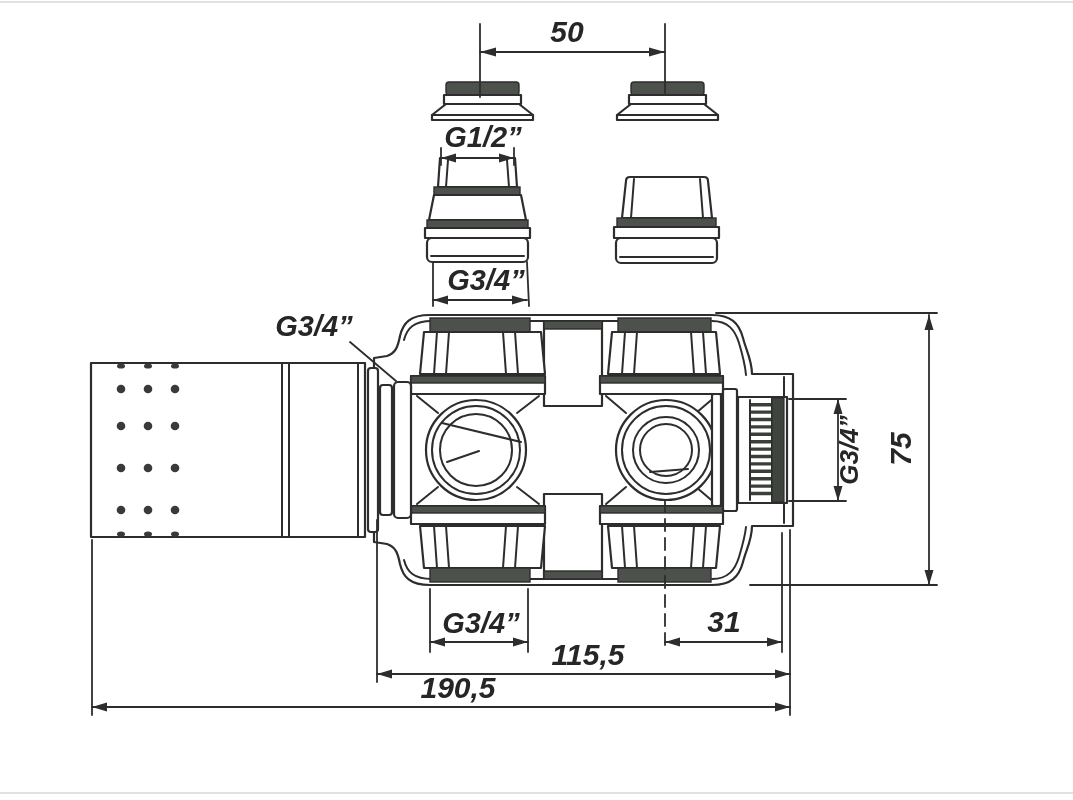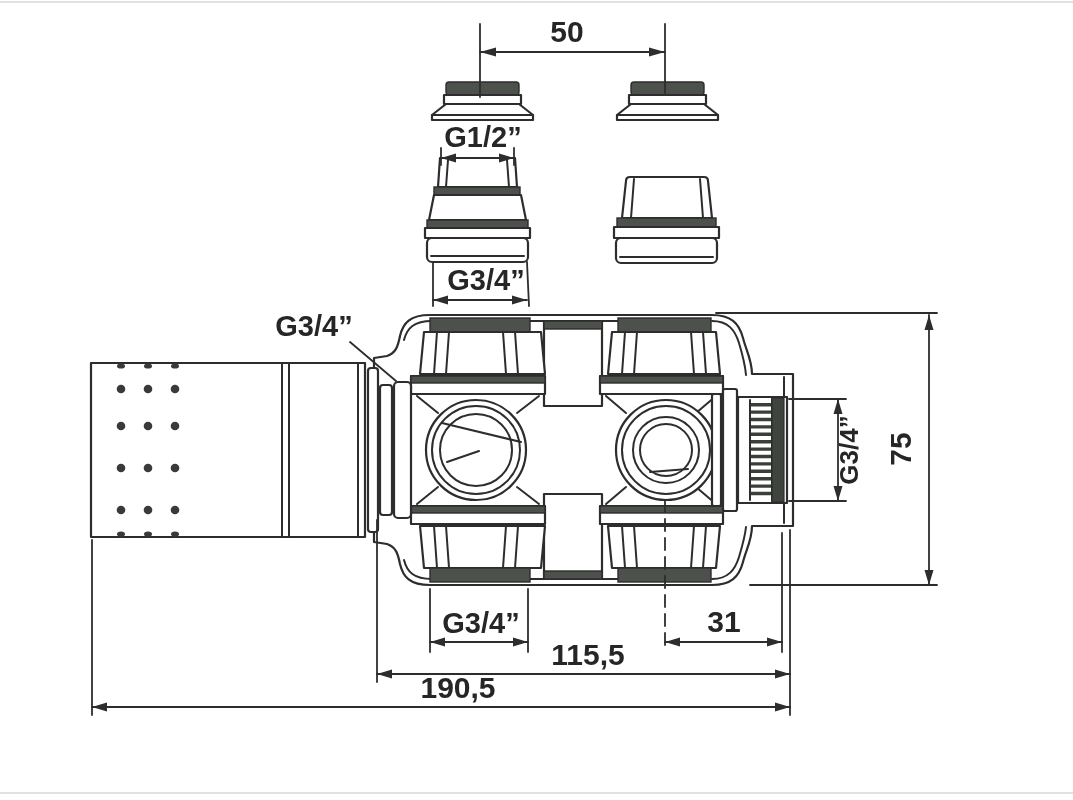--- a/index.html
+++ b/index.html
@@ -1,17 +1,17 @@
 <!DOCTYPE html>
 <html><head>
 <meta charset="utf-8">
 <style>
   html,body{margin:0;padding:0;background:#ffffff;}
   .stage{position:relative;width:1073px;height:800px;background:#ffffff;overflow:hidden;
-         font-family:"Liberation Sans", sans-serif;}
+         font-family:"Liberation Sans", sans-serif;font-style:italic;}
   svg{display:block;}
   text{font-family:"Liberation Sans", sans-serif;font-weight:600;fill:#262626;}
   .t30{font-size:30px;}
   .t29{font-size:29px;}
   .t26{font-size:26px;}
   .ink{stroke:#2d2d2d;fill:none;stroke-width:2.2;stroke-linecap:round;stroke-linejoin:round;}
   .ink2{stroke:#2d2d2d;fill:none;stroke-width:2;stroke-linecap:round;stroke-linejoin:round;}
   .dim{stroke:#2d2d2d;fill:none;stroke-width:1.8;stroke-linecap:round;}
   .wh{fill:#ffffff;}
   .band{fill:#4d514b;stroke:#2d2d2d;stroke-width:1.4;}

